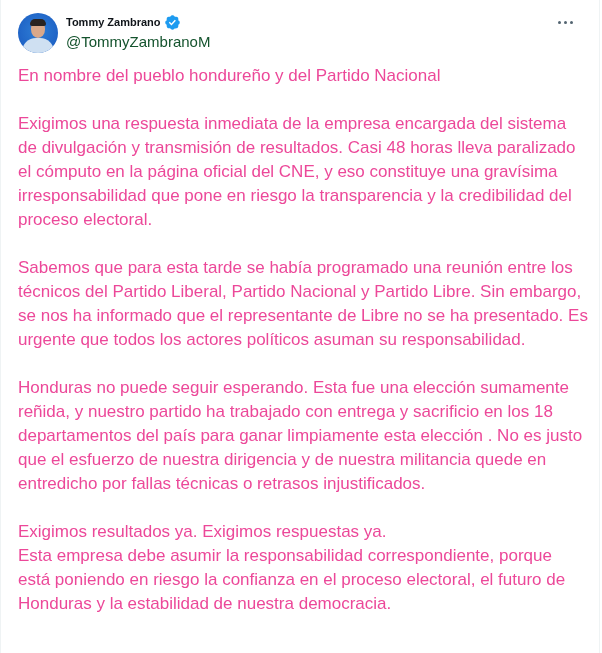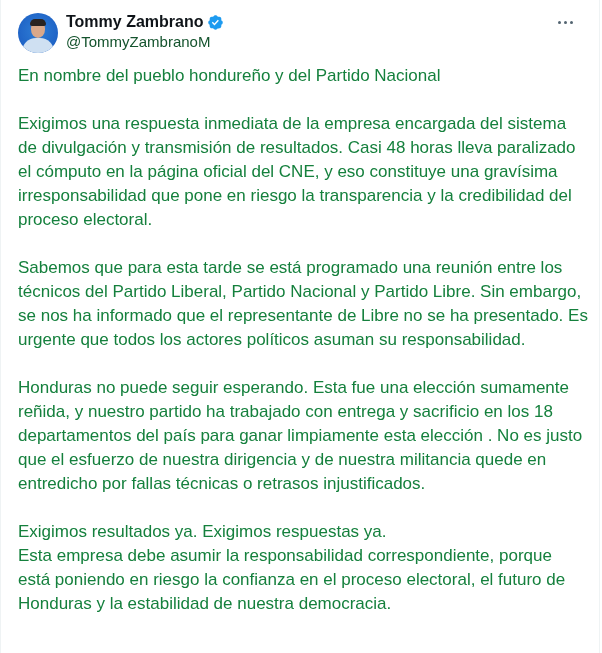--- a/index.html
+++ b/index.html
@@ -75,21 +75,21 @@
       flex-direction: column;
       line-height: 20px;
     }
     .name-row {
       display: flex;
       align-items: center;
       height: 20px;
     }
     .display-name {
       font-weight: bold;
-      font-size: 16px;
+      font-size: 11px;
       color: #0f1419;
       text-align: right;
     }
     .verified {
       width: 17px;
       height: 17px;
       margin-left: 3px;
       display: inline-block;
     }
     .handle {
@@ -114,21 +114,21 @@
       background: #536471;
       margin: 0 1.5px;
     }
     .body-text {
       position: absolute;
       top: 64px;
       left: 17px;
       width: 570px;
       font-size: 17px;
       line-height: 24px;
-      color: #15803d;
+      color: #ec4899;
     }
     .para {
       margin: 0 0 24px 0;
       white-space: pre-line;
     }
     .para:last-child { margin-bottom: 17px; }
   </style>
 </head>
 <body>
 
@@ -154,18 +154,18 @@
     <div class="more-button">
       <span class="dot"></span>
       <span class="dot"></span>
       <span class="dot"></span>
     </div>
   </div>
 
   <div class="body-text">
     <p class="para">En nombre del pueblo hondureño y del Partido Nacional</p>
     <p class="para">Exigimos una respuesta inmediata de la empresa encargada del sistema de divulgación y transmisión de resultados. Casi 48 horas lleva paralizado el cómputo en la página oficial del CNE, y eso constituye una gravísima irresponsabilidad que pone en riesgo la transparencia y la credibilidad del proceso electoral.</p>
-    <p class="para">Sabemos que para esta tarde se está programado una reunión entre los técnicos del Partido Liberal, Partido Nacional y Partido Libre. Sin embargo, se nos ha informado que el representante de Libre no se ha presentado. Es urgente que todos los actores políticos asuman su responsabilidad.</p>
+    <p class="para">Sabemos que para esta tarde se había programado una reunión entre los técnicos del Partido Liberal, Partido Nacional y Partido Libre. Sin embargo, se nos ha informado que el representante de Libre no se ha presentado. Es urgente que todos los actores políticos asuman su responsabilidad.</p>
     <p class="para">Honduras no puede seguir esperando. Esta fue una elección sumamente reñida, y nuestro partido ha trabajado con entrega y sacrificio en los 18 departamentos del país para ganar limpiamente esta elección . No es justo que el esfuerzo de nuestra dirigencia y de nuestra militancia quede en entredicho por fallas técnicas o retrasos injustificados.</p>
     <p class="para">Exigimos resultados ya. Exigimos respuestas ya.
 Esta empresa debe asumir la responsabilidad correspondiente, porque está poniendo en riesgo la confianza en el proceso electoral, el futuro de Honduras y la estabilidad de nuestra democracia.</p>
   </div>
 </div>
 
 </body></html>

